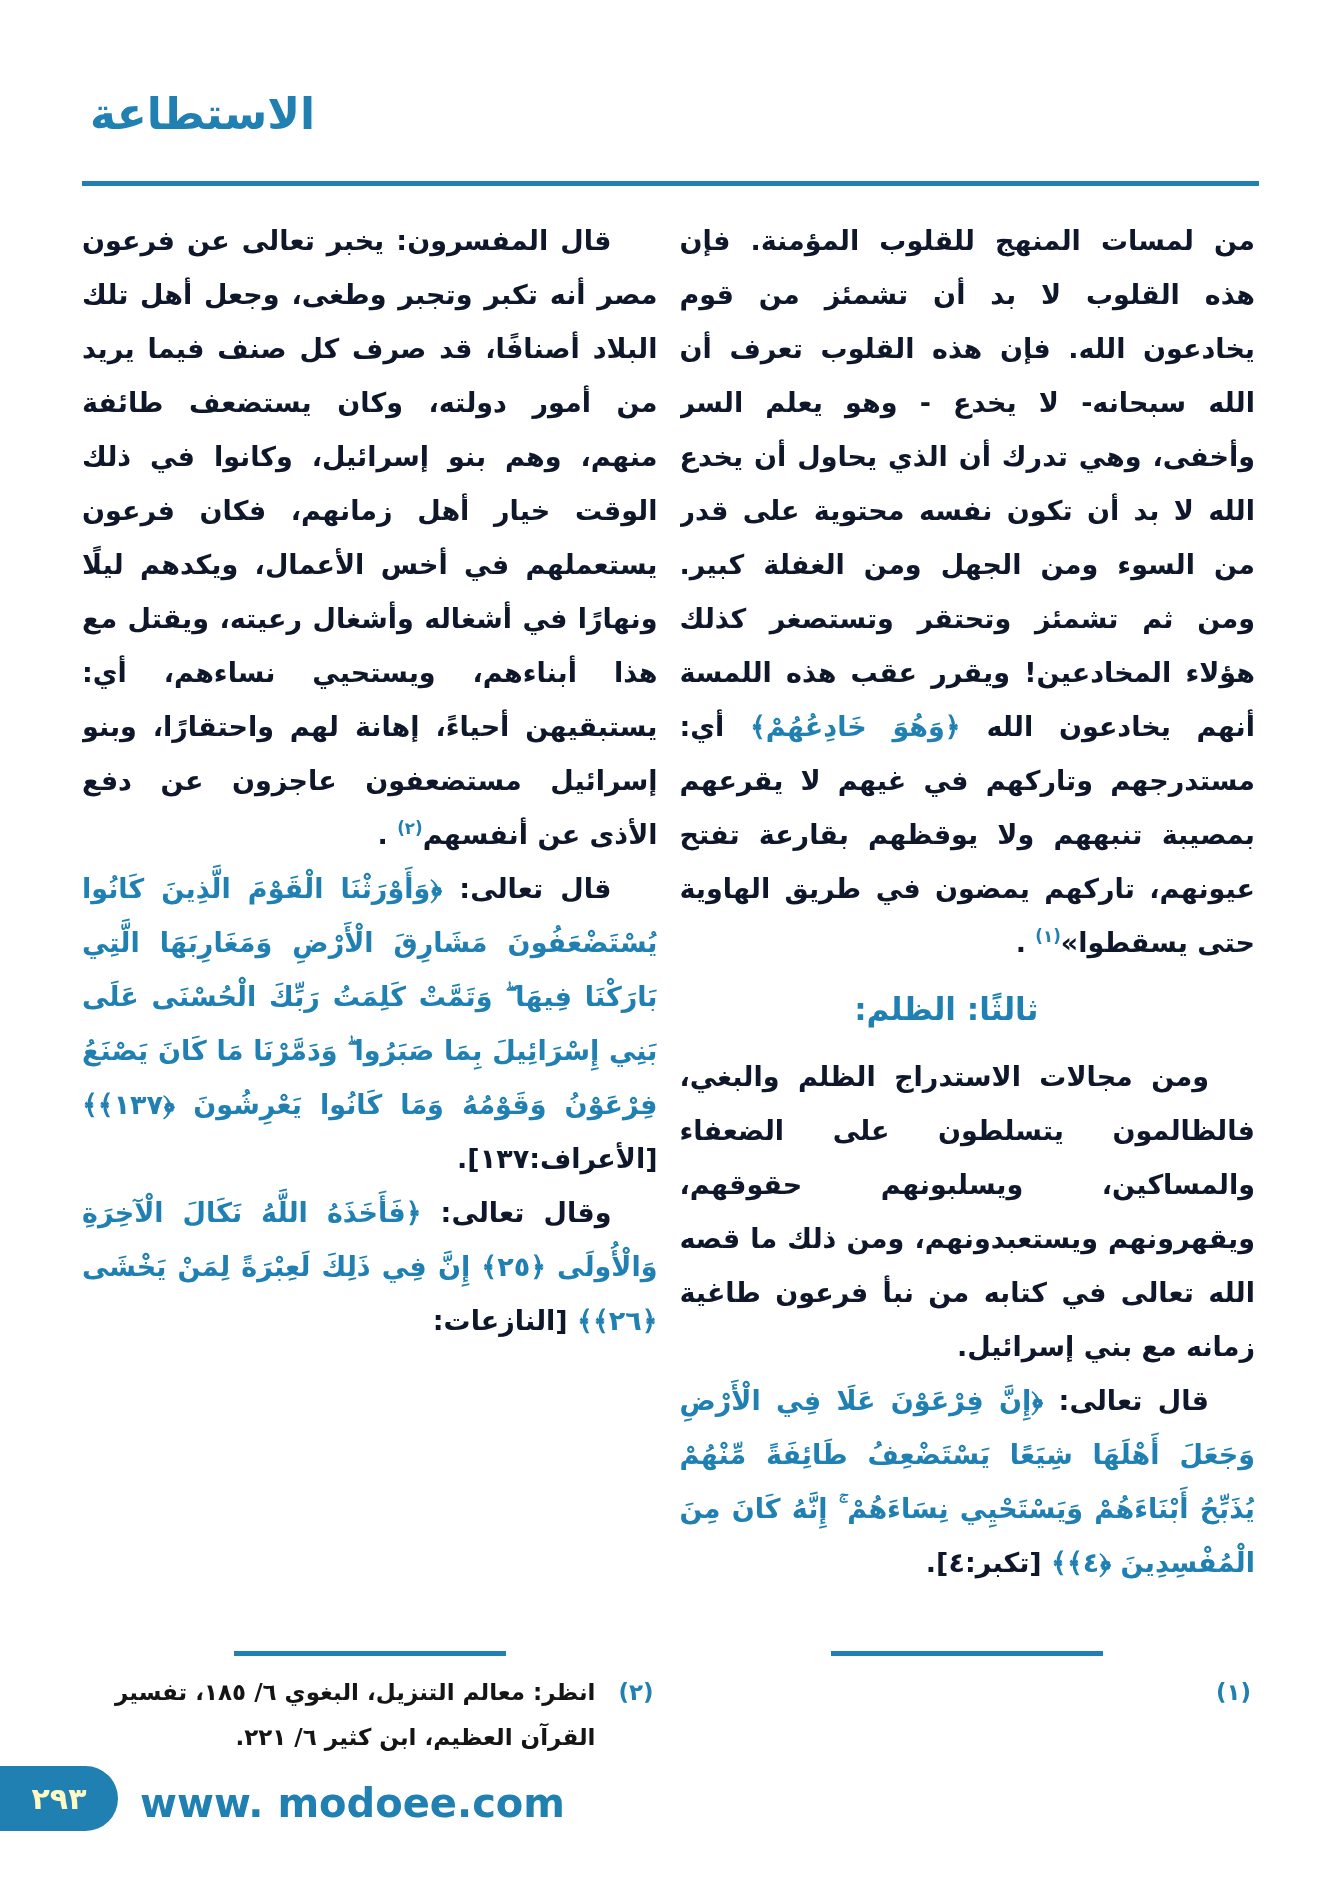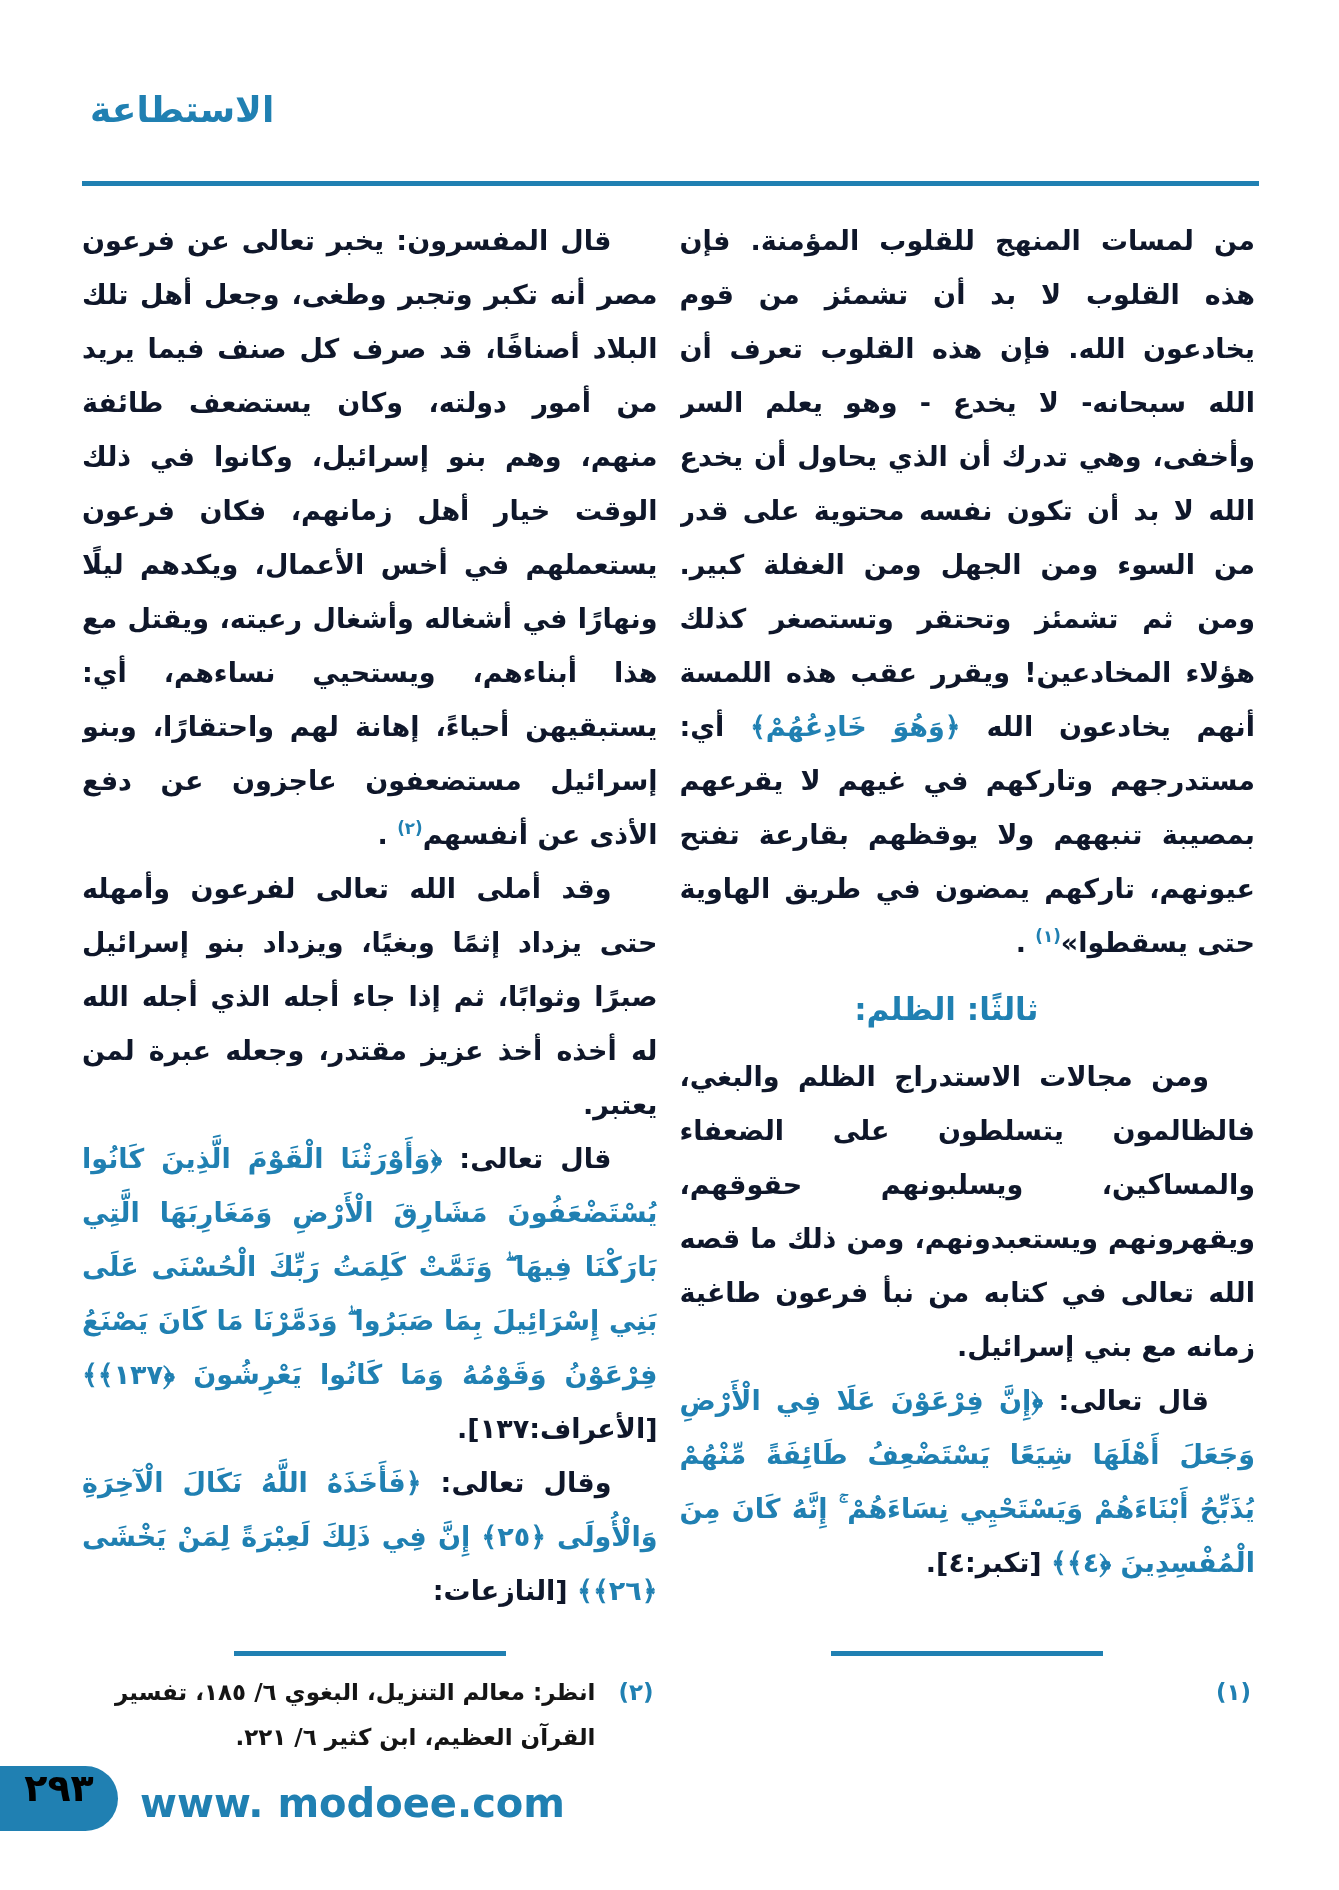--- a/index.html
+++ b/index.html
@@ -12,21 +12,21 @@
     font-family: "DejaVu Sans", sans-serif;
     direction: rtl;
     overflow: hidden;
   }
   
   .page-title {
     position: absolute;
     top: 88px;
     left: 90px;
     color: #2080b2;
-    font-size: 36px;
+    font-size: 44px;
     font-weight: bold;
     line-height: 1.2;
   }
   .header-rule {
     position: absolute;
     top: 181px;
     left: 82px;
     right: 80px;
     height: 5px;
     background: #2080b2;
@@ -106,25 +106,25 @@
   }
   
   .page-badge {
     position: absolute;
     left: 0;
     top: 1766px;
     width: 118px;
     height: 65px;
     background: #2080b2;
     border-radius: 0 33px 33px 0;
-    color: #000000;
-    font-size: 38px;
+    color: #fef9c3;
+    font-size: 30px;
     font-weight: bold;
     display: flex;
-    align-items: flex-start;
+    align-items: center;
     justify-content: center;
   }
   .website {
     position: absolute;
     left: 140px;
     top: 1780px;
     color: #2080b2;
     font-size: 40px;
     font-weight: bold;
     direction: ltr;
@@ -152,21 +152,20 @@
         <div class="footnote-sep"></div>
         <div class="footnote-row">
           <span class="footnote-marker">(١)</span>
         </div>
       </div>
     </div>
 
     <div class="column">
       <div class="column-body">
           <p class="para indent"><span class="seg-body">قال المفسرون: يخبر تعالى عن فرعون مصر أنه تكبر وتجبر وطغى، وجعل أهل تلك البلاد أصنافًا، قد صرف كل صنف فيما يريد من أمور دولته، وكان يستضعف طائفة منهم، وهم بنو إسرائيل، وكانوا في ذلك الوقت خيار أهل زمانهم، فكان فرعون يستعملهم في أخس الأعمال، ويكدهم ليلًا ونهارًا في أشغاله وأشغال رعيته، ويقتل مع هذا أبناءهم، ويستحيي نساءهم، أي: يستبقيهن أحياءً، إهانة لهم واحتقارًا، وبنو إسرائيل مستضعفون عاجزون عن دفع الأذى عن أنفسهم</span><span class="seg-fnref">(٢)</span><span class="seg-body"> .</span></p>
-          <p class="para indent"><span class="seg-body">وقد أملى الله تعالى لفرعون وأمهله حتى يزداد إثمًا وبغيًا، ويزداد بنو إسرائيل صبرًا وثوابًا، ثم إذا جاء أجله الذي أجله الله له أخذه أخذ عزيز مقتدر، وجعله عبرة لمن يعتبر.</span></p>
           <p class="para indent"><span class="seg-body">قال تعالى: </span><span class="seg-quran">﴿وَأَوْرَثْنَا الْقَوْمَ الَّذِينَ كَانُوا يُسْتَضْعَفُونَ مَشَارِقَ الْأَرْضِ وَمَغَارِبَهَا الَّتِي بَارَكْنَا فِيهَا ۖ وَتَمَّتْ كَلِمَتُ رَبِّكَ الْحُسْنَى عَلَى بَنِي إِسْرَائِيلَ بِمَا صَبَرُوا ۖ وَدَمَّرْنَا مَا كَانَ يَصْنَعُ فِرْعَوْنُ وَقَوْمُهُ وَمَا كَانُوا يَعْرِشُونَ ﴿١٣٧﴾﴾</span><span class="seg-body"> [الأعراف:١٣٧].</span></p>
           <p class="para indent"><span class="seg-body">وقال تعالى: </span><span class="seg-quran">﴿فَأَخَذَهُ اللَّهُ نَكَالَ الْآخِرَةِ وَالْأُولَى ﴿٢٥﴾ إِنَّ فِي ذَلِكَ لَعِبْرَةً لِمَنْ يَخْشَى ﴿٢٦﴾﴾</span><span class="seg-body"> [النازعات:</span></p>
         </div>
       <div class="footnote">
         <div class="footnote-sep"></div>
         <div class="footnote-row">
           <span class="footnote-marker">(٢)</span>
           <span class="footnote-text">انظر: معالم التنزيل، البغوي ٦/ ١٨٥، تفسير القرآن العظيم، ابن كثير ٦/ ٢٢١.</span>
         </div>
       </div>

